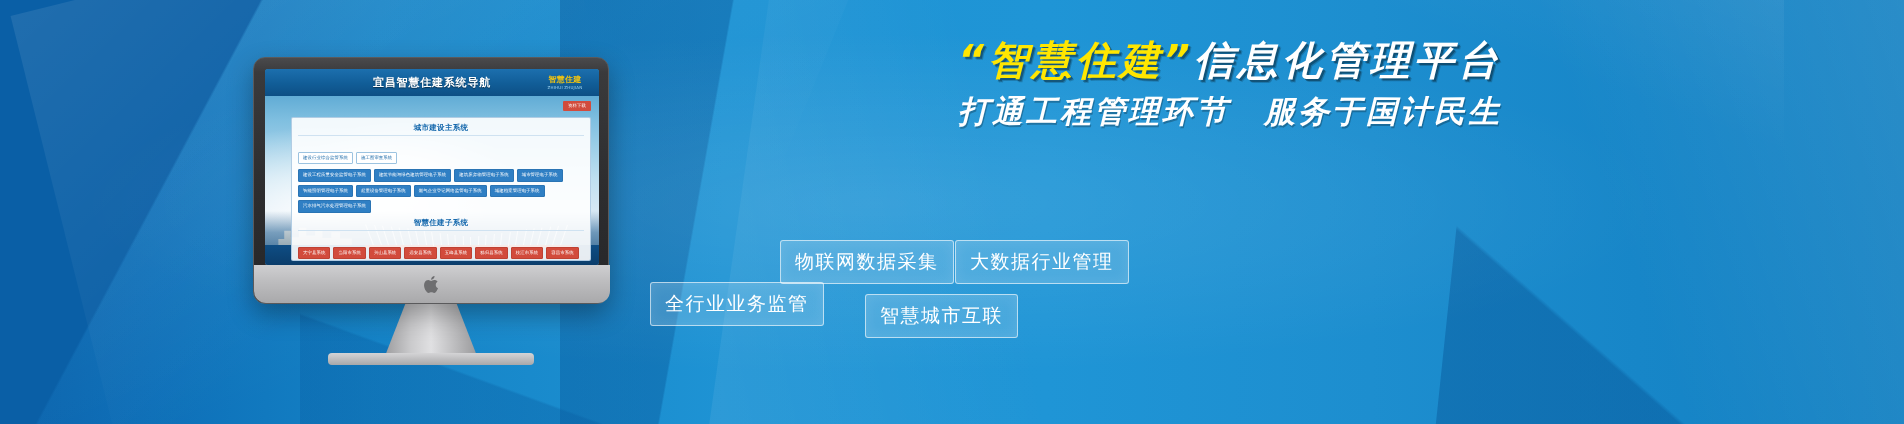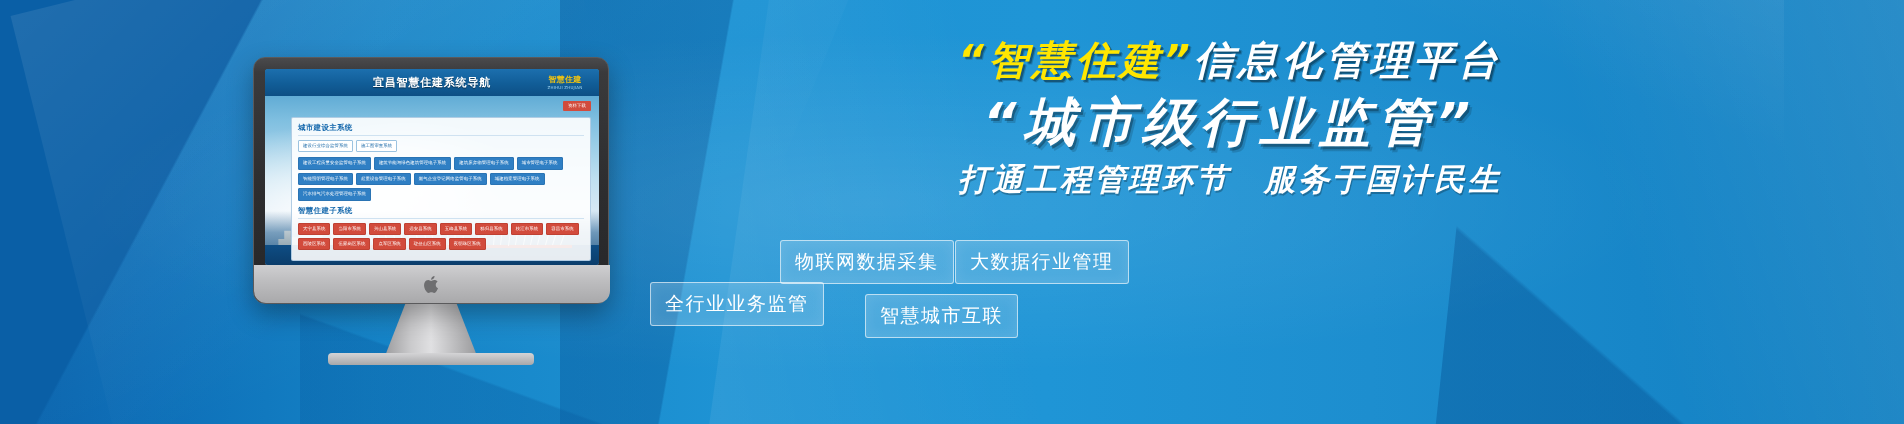--- a/index.html
+++ b/index.html
@@ -173,22 +173,23 @@
     position: absolute; left: 26px; top: 48px; right: 8px; bottom: 4px;
     background: rgba(255,255,255,.90);
     border: 1px solid rgba(170,200,225,.9);
     border-radius: 2px;
     padding: 5px 6px;
     box-sizing: border-box;
     overflow: hidden;
   }
   .sec-title {
     color: #1669ad; font-size: 7.5px; font-weight: bold;
-    border-bottom: 1px solid #cfe2f1; padding-bottom: 2px; margin-bottom: 4px;
+    border-bottom: 1px solid #cfe2f1; padding-bottom: 2px; margin-bottom: 16px;
     letter-spacing: .3px;
+    text-align: center;
   }
   .chip-row { display: flex; flex-wrap: wrap; gap: 3px; margin-bottom: 5px; }
   .chip {
     font-size: 4.4px; line-height: 1; padding: 3px 4px;
     border-radius: 1px; white-space: nowrap; letter-spacing: .1px;
   }
   .chip.light { background: #ffffff; border: 1px solid #9cc3e0; color: #1c6aa8; }
   .chip.blue  { background: #2f7fc4; border: 1px solid #2a74b4; color: #ffffff; }
   .chip.red   { background: #d24b3c; border: 1px solid #bf4133; color: #ffffff; }
   .chip.dl {
@@ -350,21 +351,20 @@
           <svg viewBox="0 0 17 19" width="17" height="19" aria-hidden="true">
             <path fill="#6e6e70" d="M12.2 10.1c0-2.2 1.8-3.2 1.9-3.3-1-1.5-2.6-1.7-3.2-1.7-1.4-.1-2.7.8-3.3.8-.7 0-1.7-.8-2.8-.8-1.4 0-2.8.8-3.5 2.1-1.5 2.6-.4 6.4 1.1 8.5.7 1 1.6 2.2 2.7 2.2 1.1 0 1.5-.7 2.8-.7 1.3 0 1.6.7 2.8.7 1.2 0 1.9-1 2.6-2.1.8-1.2 1.2-2.4 1.2-2.5-.1 0-2.3-.9-2.3-3.2zM10.1 3.6c.6-.7 1-1.7.9-2.7-.9 0-1.9.6-2.5 1.3-.5.6-1 1.6-.9 2.6 1 .1 2-.5 2.5-1.2z"></path>
           </svg>
         </div>
       </div>
     </div>
   </div>
 
   <div class="copy">
     <div class="line1"><span class="y">“</span><span class="y">智慧住建</span><span class="y">”</span><span class="w">信息化管理平台</span></div>
-    <div class="line2">“城市级行业监管”</div>
     <div class="line3">打通工程管理环节　服务于国计民生</div>
   </div>
 
   <div class="pills">
     <div class="pill pill-2">大数据行业管理</div>
     <div class="pill pill-1">物联网数据采集</div>
     <div class="pill pill-4">智慧城市互联</div>
     <div class="pill pill-3">全行业业务监管</div>
   </div>
 

